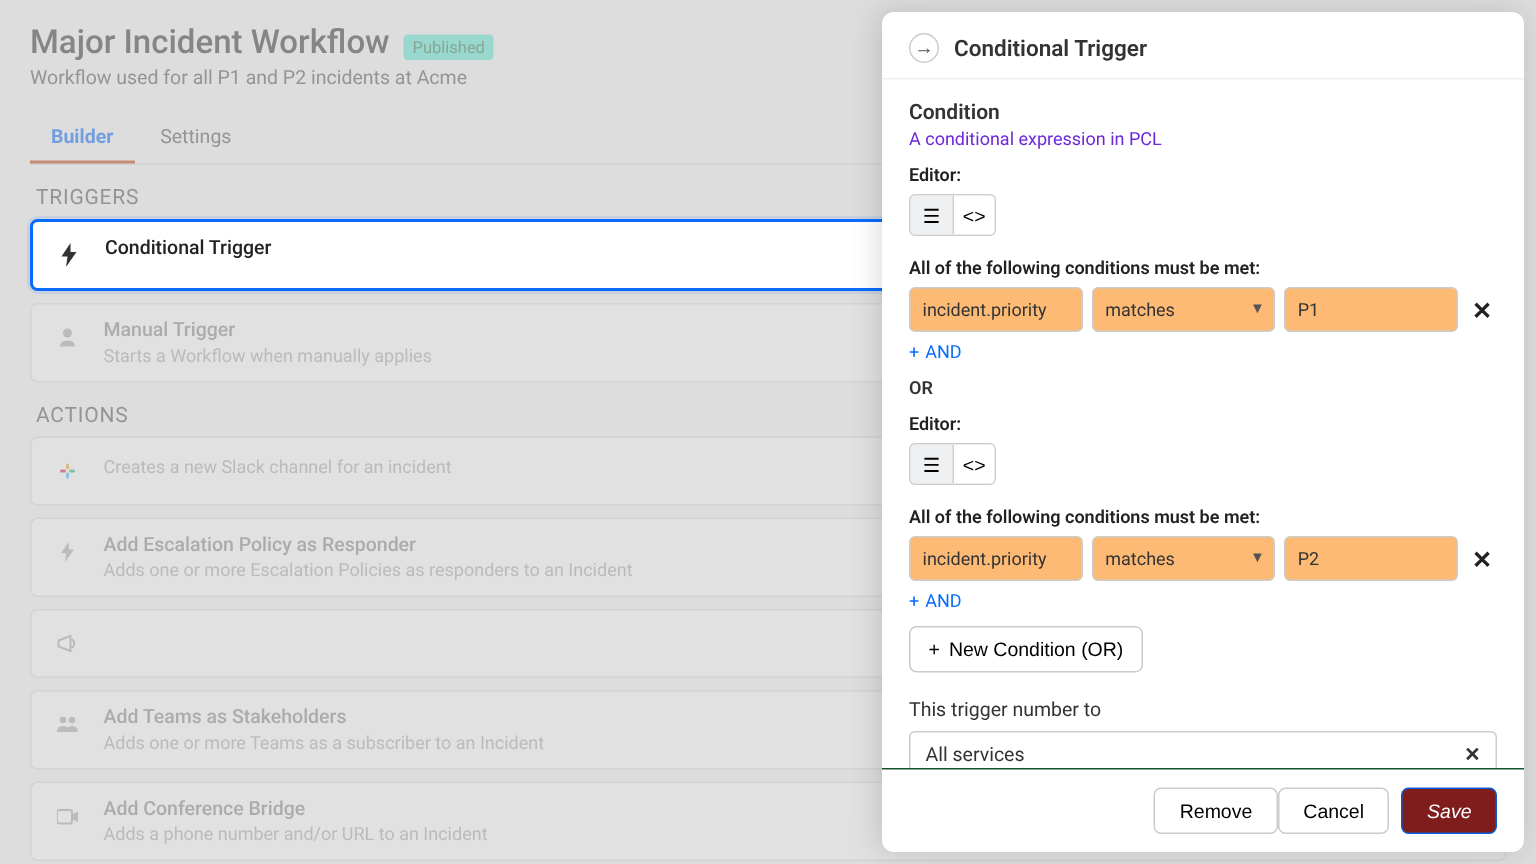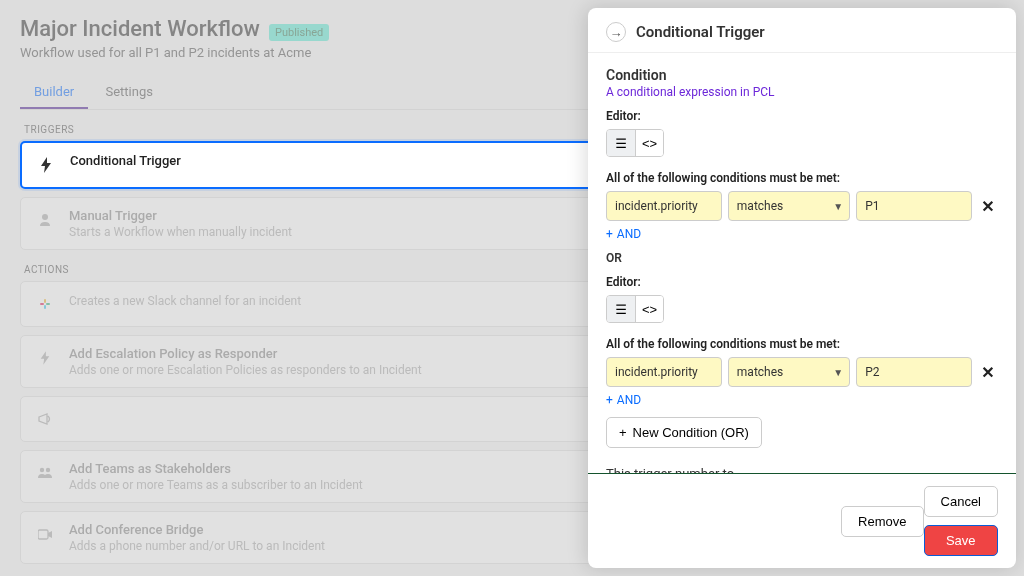--- a/index.html
+++ b/index.html
@@ -4,22 +4,22 @@
 <style>
 * { box-sizing: border-box; margin: 0; padding: 0; }
 body { font-family: -apple-system, BlinkMacSystemFont, "Segoe UI", Roboto, sans-serif; font-size: 13px; color: #333; background: #f5f5f5; width: 1024px; height: 576px; overflow: hidden; position: relative; }
 .page { padding: 16px 20px; }
 .overlay { position: absolute; inset: 0; background: rgba(200,200,200,0.55); }
 .header h1 { font-size: 22px; font-weight: 500; color: #333; display: inline-block; }
 .badge { display:inline-block; background:#5eead4; color:#3a7a57; font-size:11px; padding:2px 6px; border-radius:3px; vertical-align: middle; margin-left:6px; }
 .subtitle { color:#555; font-size:13px; margin-top:4px; }
 .tabs { margin-top:16px; border-bottom:1px solid #ddd; }
 .tab { display:inline-block; padding:8px 14px; font-size:13px; color:#555; cursor:pointer; }
-.tab.active { color:#0a6cff; border-bottom:2px solid #4c1d95; font-weight:400; }
-.section-label { font-size:10px; color:#555; letter-spacing:0.5px; margin:14px 0 6px 4px; text-transform:uppercase; }
+.tab.active { color:#0a6cff; border-bottom:2px solid #c2410c; font-weight:700; }
+.section-label { font-size:14px; color:#555; letter-spacing:0.5px; margin:14px 0 6px 4px; text-transform:uppercase; }
 .card { background:#fff; border:1px solid #e0e0e0; border-radius:5px; padding:10px 12px; margin-bottom:8px; display:flex; align-items:flex-start; gap:12px; }
 .card.selected { border:2px solid #0a6cff; box-shadow:0 0 0 2px rgba(10,108,255,0.1); position:relative; z-index:5; }
 .card .icon-wrap { width:24px; height:24px; display:flex; align-items:center; justify-content:center; color:#555; flex-shrink:0; }
 .card .title { font-size:13px; font-weight:500; color:#222; }
 .card .desc { font-size:12px; color:#777; margin-top:2px; }
 .card.dim .title { color:#888; }
 .card.dim .desc { color:#aaa; }
 .panel { position:absolute; top:8px; right:8px; bottom:8px; width:428px; background:#fff; border-radius:8px; box-shadow: -2px 0 20px rgba(0,0,0,0.15); z-index:10; display:flex; flex-direction:column; }
 .panel-header { padding:14px 18px 10px; display:flex; align-items:center; gap:10px; border-bottom:1px solid #eee; }
 .panel-header .back { width:20px;height:20px;border:1px solid #ccc;border-radius:50%;display:flex;align-items:center;justify-content:center;font-size:13px;color:#555;cursor:pointer; }
@@ -27,33 +27,33 @@
 .panel-body { padding:14px 18px; overflow-y:auto; flex:1; }
 .panel-body h3 { font-size:14px; font-weight:600; margin-bottom:2px; }
 .panel-body .hint { font-size:12px; color:#6d28d9; }
 .label { font-size:12px; font-weight:600; color:#222; margin:10px 0 6px; }
 .toggle-group { display:inline-flex; border:1px solid #ccc; border-radius:4px; overflow:hidden; margin-bottom:4px; }
 .toggle-btn { width:28px;height:26px;display:flex;align-items:center;justify-content:center;font-size:13px;background:#fff;cursor:pointer;border:none; }
 .toggle-btn.active { background:#eef0f2; }
 .toggle-btn + .toggle-btn { border-left:1px solid #ccc; }
 .cond-label { font-size:12px; font-weight:600; color:#222; margin:10px 0 6px; }
 .cond-row { display:flex; gap:6px; align-items:center; margin-bottom:6px; }
-.input, .select { flex:1; border:1px solid #ccc; border-radius:4px; padding:7px 8px; font-size:12px; background:#fef9c3; }
+.input, .select { flex:1; border:1px solid #ccc; border-radius:4px; padding:7px 8px; font-size:12px; background:#fdba74; }
 .select { position:relative; padding-right:22px; }
 .select .caret { position:absolute; right:6px; top:50%; transform:translateY(-50%); font-size:10px; color:#555; pointer-events:none; }
 .remove-x { width:20px; font-size:16px; font-weight:bold; text-align:center; cursor:pointer; color:#222; }
 .and-link { color:#0a6cff; font-size:12px; display:flex; align-items:center; gap:4px; cursor:pointer; margin-bottom:10px; }
 .or-label { font-size:12px; font-weight:600; margin:4px 0 8px; }
 .btn-outline { border:1px solid #ccc; background:#fff; border-radius:5px; padding:7px 12px; font-size:13px; cursor:pointer; display:inline-flex; align-items:center; gap:6px; }
 .applies-label { font-size:13px; margin:18px 0 6px; }
 .applies-input { display:flex; align-items:center; justify-content:space-between; border:1px solid #ccc; border-radius:4px; padding:7px 10px; }
 .panel-footer { padding:12px 18px; border-top:1px solid #14532d; display:flex; justify-content:flex-end; align-items:center; }
 .btn { border:1px solid #ccc; background:#fff; border-radius:5px; padding:7px 16px; font-size:13px; cursor:pointer; }
-.btn.primary { background:#ef4444; border-color:#0a5cd6; color:#fff; font-weight:500; }
-.footer-right { display:flex; gap:8px;flex-direction:column; }
+.btn.primary { background:#7f1d1d; border-color:#0a5cd6; color:#fff; font-weight:500;font-style:italic; }
+.footer-right { display:flex; gap:8px; }
 svg { display:block; }
 </style>
 </head>
 <body>
 
 <div class="page">
   <div class="header">
     <h1>Major Incident Workflow</h1>
     <span class="badge">Published</span>
     <div class="subtitle">Workflow used for all P1 and P2 incidents at Acme</div>
@@ -79,21 +79,21 @@
 
   <div class="card dim">
     <div class="icon-wrap">
       <svg width="14" height="14" viewBox="0 0 14 14">
           <circle cx="7" cy="4" r="3" fill="#aaa"></circle>
           <path d="M2 13 Q2 9 7 9 Q12 9 12 13 Z" fill="#aaa"></path>
         </svg>
     </div>
     <div>
       <div class="title">Manual Trigger</div>
-      <div class="desc">Starts a Workflow when manually incident</div>
+      <div class="desc">Starts a Workflow when manually applies</div>
     </div>
   </div>
 
   <div class="section-label">ACTIONS</div>
 
   <div class="card dim">
     <div class="icon-wrap">
       <svg width="14" height="14" viewBox="0 0 14 14">
           <rect x="2" y="6" width="4" height="2" rx="1" fill="#e01e5a"></rect>
           <rect x="8" y="6" width="4" height="2" rx="1" fill="#2eb67d"></rect>

